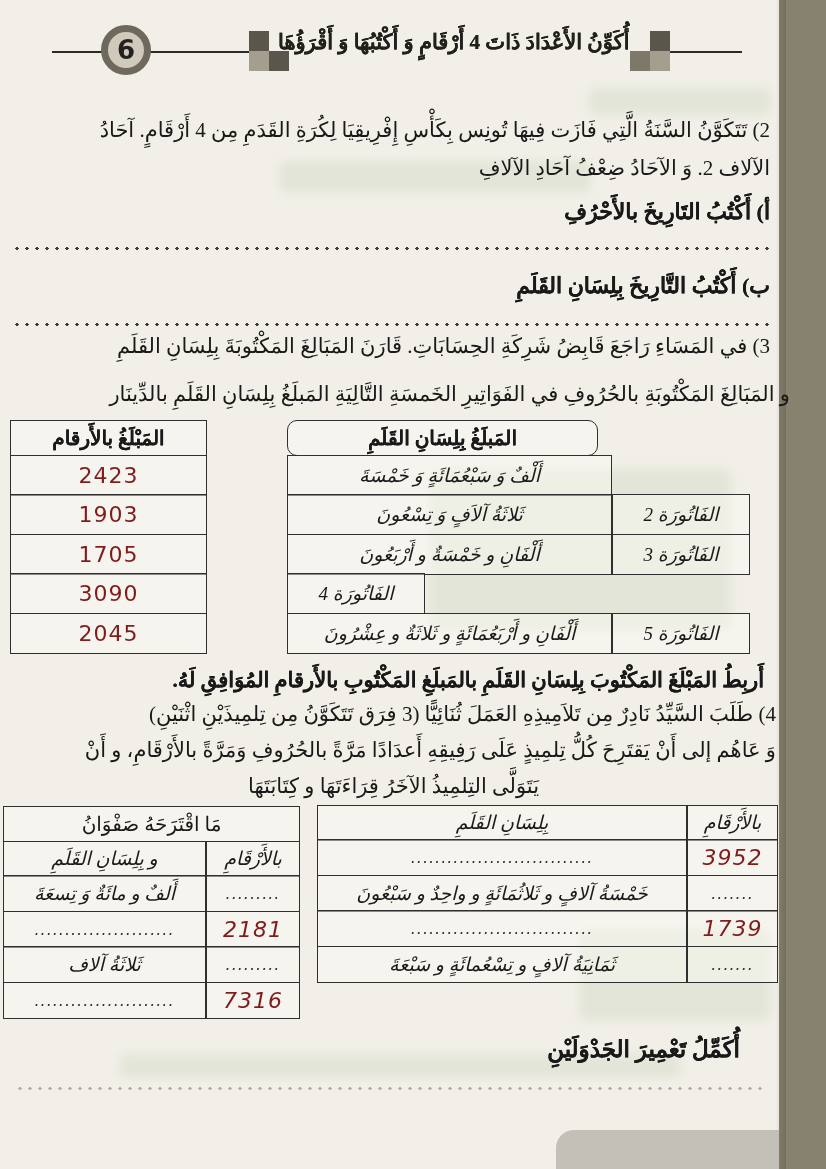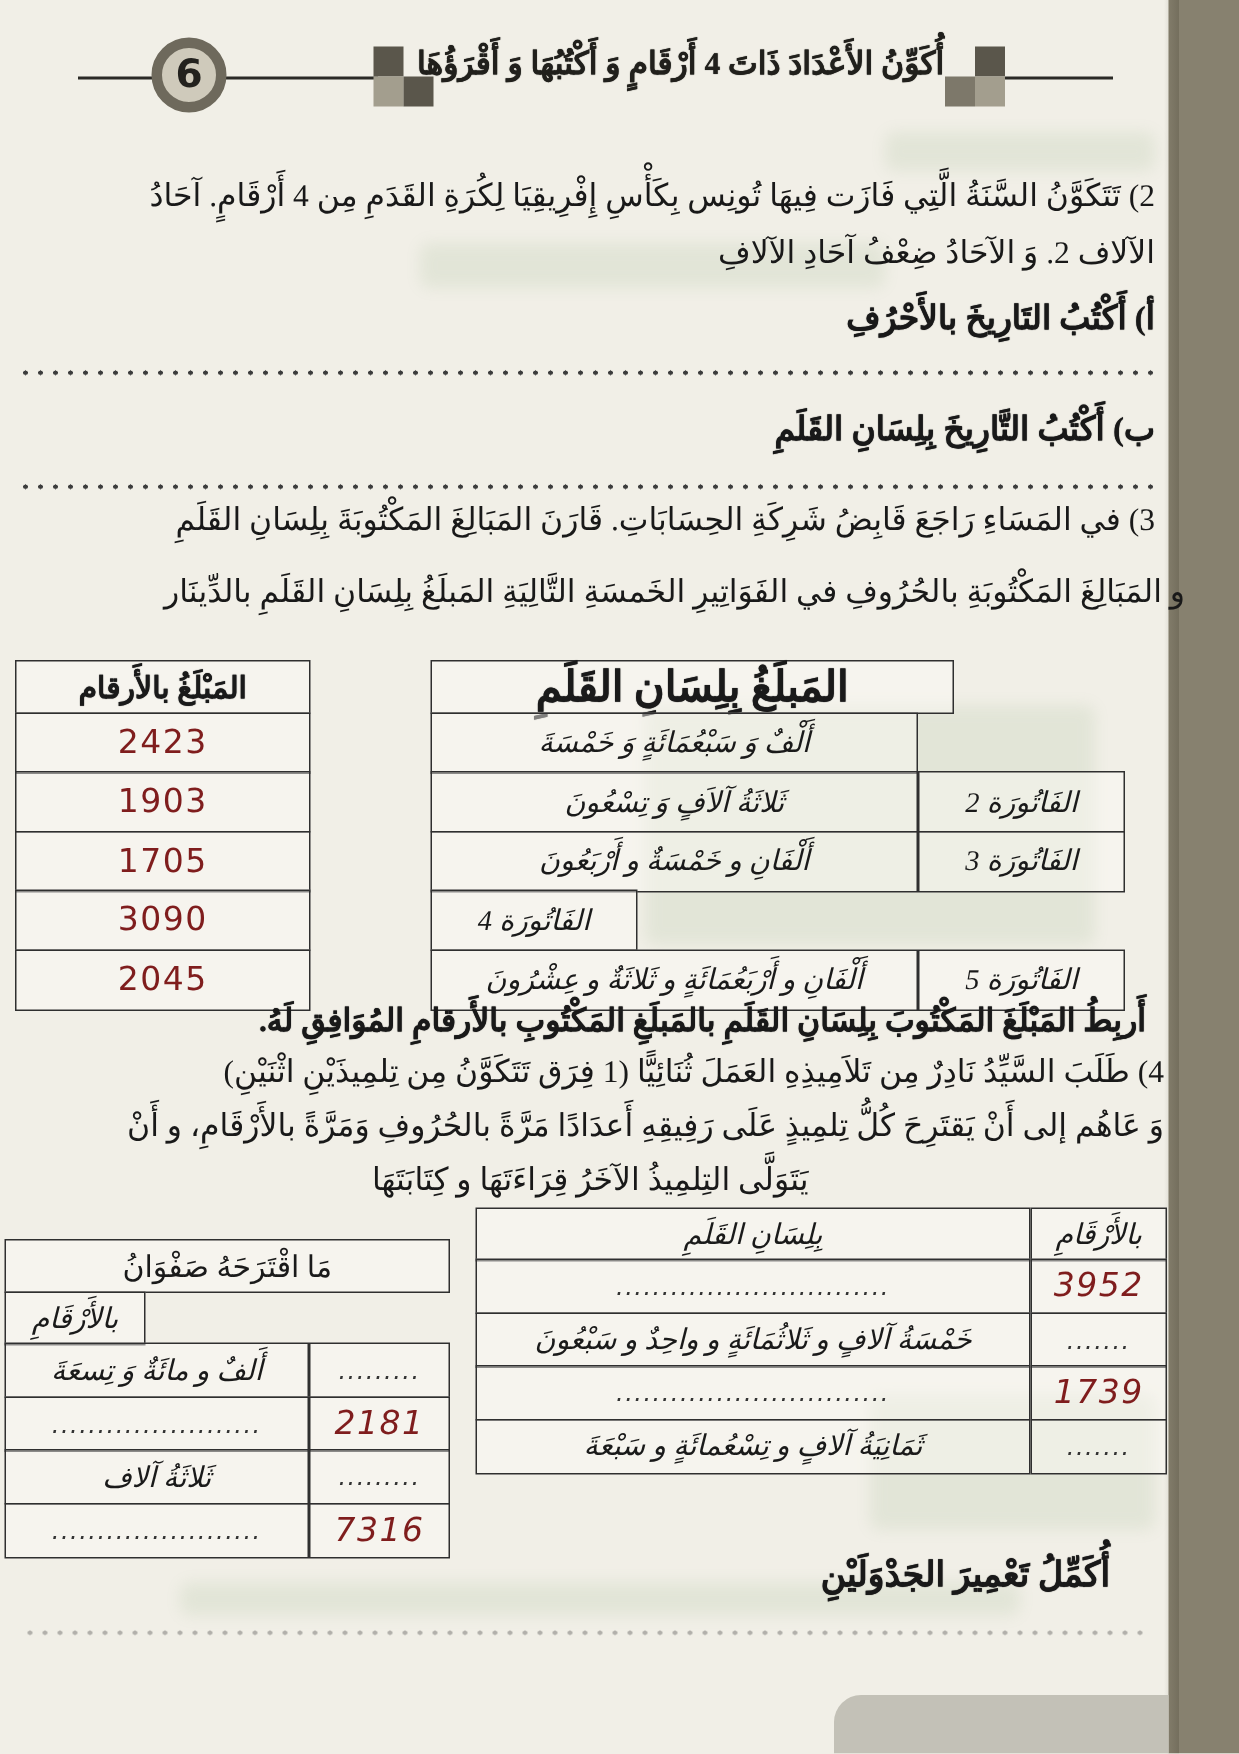--- a/index.html
+++ b/index.html
@@ -33,21 +33,21 @@
     text-shadow:0 0 .6px #21201c;
   }
   
   .txt{direction:rtl;text-align:right;font-size:21px;line-height:36px;color:#191919;}
   .bold{font-weight:800;font-size:22px;text-shadow:0 0 .6px #191919;}
   .dotline{height:5px;background-image:radial-gradient(circle,#3c3c3c 1.5px,rgba(0,0,0,0) 1.7px);background-size:10px 5px;background-repeat:repeat-x;}
   .faint{opacity:.35;}
   
   .cell{box-sizing:border-box;border:1.5px solid #2f2f2f;background:rgba(252,251,246,.45);
         display:flex;align-items:center;justify-content:center;direction:rtl;}
-  .words-cell{font-size:19px;padding:0 10px;margin-top:20px;}
+  .words-cell{font-size:19px;padding:0 10px;}
   .num-cell{font-family:"DejaVu Sans",sans-serif;font-size:22px;letter-spacing:1px;color:#7f1d1d;}
   .row{display:flex;}
   .row .cell{margin-top:-1.5px;font-style:italic;}
   .row .cell + .cell{margin-right:0;margin-left:0;border-left:1.5px solid #2f2f2f;}
   .tbl{position:absolute;}
   .dots-cell{font-family:"DejaVu Sans",sans-serif;font-size:16px;letter-spacing:1px;color:#333;}
 </style>
 </head>
 <body>
 
@@ -84,21 +84,21 @@
 <div class="abs txt bold" style="right:56px;top:194px;width:740px;">أ) أَكْتُبُ التَارِيخَ بالأَحْرُفِ</div>
 <div class="abs dotline" style="left:12px;top:246px;width:762px;"></div>
 
 <div class="abs txt bold" style="right:56px;top:268px;width:740px;">ب) أَكْتُبُ التَّارِيخَ بِلِسَانِ القَلَمِ</div>
 <div class="abs dotline" style="left:12px;top:322px;width:762px;"></div>
 
 <div class="abs txt" style="right:56px;top:328px;width:755px;">3) في المَسَاءِ رَاجَعَ قَابِضُ شَرِكَةِ الحِسَابَاتِ. قَارَنَ المَبَالِغَ المَكْتُوبَةَ بِلِسَانِ القَلَمِ</div>
 <div class="abs txt" style="right:36px;top:376px;width:775px;">و المَبَالِغَ المَكْتُوبَةِ بالحُرُوفِ في الفَوَاتِيرِ الخَمسَةِ التَّالِيَةِ المَبلَغُ بِلِسَانِ القَلَمِ بالدِّينَار</div>
 
 <div class="tbl" style="left:287px;top:420px;width:463px;">
-  <div class="cell words-cell bold" style="width:349px;height:36px;font-size:28px;">المَبلَغُ بِلِسَانِ القَلَمِ</div>
+  <div class="cell words-cell bold" style="width:311px;height:36px;font-size:20px;border-radius:10px;">المَبلَغُ بِلِسَانِ القَلَمِ</div>
   <div class="row">
     <div class="cell words-cell" style="width:325px;height:41px;">أَلْفٌ وَ سَبْعُمَائَةٍ وَ خَمْسَةَ</div>
   </div>
   <div class="row">
     <div class="cell words-cell" style="width:325px;height:41px;">ثَلاثَةُ آلاَفٍ وَ تِسْعُونَ</div>
     <div class="cell words-cell" style="width:138px;height:41px;">الفَاتُورَة 2</div>
   </div>
   <div class="row">
     <div class="cell words-cell" style="width:325px;height:41px;">أَلْفَانِ و خَمْسَةٌ و أَرْبَعُونَ</div>
     <div class="cell words-cell" style="width:138px;height:41px;">الفَاتُورَة 3</div>
@@ -116,27 +116,28 @@
   <div class="cell words-cell bold" style="width:197px;height:36px;font-size:20px;">المَبْلَغُ بالأَرقام</div>
   <div class="cell num-cell" style="width:197px;height:41px;margin-top:-1.5px;">2423</div>
   <div class="cell num-cell" style="width:197px;height:41px;margin-top:-1.5px;">1903</div>
   <div class="cell num-cell" style="width:197px;height:41px;margin-top:-1.5px;">1705</div>
   <div class="cell num-cell" style="width:197px;height:41px;margin-top:-1.5px;">3090</div>
   <div class="cell num-cell" style="width:197px;height:41px;margin-top:-1.5px;">2045</div>
 </div>
 
 <div class="abs txt bold" style="right:62px;top:662px;width:740px;font-size:21px;">أَربِطُ المَبْلَغَ المَكْتُوبَ بِلِسَانِ القَلَمِ بالمَبلَغِ المَكْتُوبِ بالأَرقامِ المُوَافِقِ لَهُ.</div>
 
-<div class="abs txt" style="right:50px;top:696px;width:765px;">4) طَلَبَ السَّيِّدُ نَادِرٌ مِن تَلاَمِيذِهِ العَمَلَ ثُنَائِيًّا (1 فِرَق تَتَكَوَّنُ مِن تِلمِيذَيْنِ اثْنَيْنِ)</div>
+<div class="abs txt" style="right:50px;top:696px;width:765px;">4) طَلَبَ السَّيِّدُ نَادِرٌ مِن تَلاَمِيذِهِ العَمَلَ ثُنَائِيًّا (3 فِرَق تَتَكَوَّنُ مِن تِلمِيذَيْنِ اثْنَيْنِ)</div>
 <div class="abs txt" style="right:50px;top:732px;width:765px;">وَ عَاهُم إلى أَنْ يَقتَرِحَ كُلُّ تِلمِيذٍ عَلَى رَفِيقِهِ أَعدَادًا مَرَّةً بالحُرُوفِ وَمَرَّةً بالأَرْقَامِ، و أَنْ</div>
 <div class="abs txt" style="right:50px;top:768px;width:765px;text-align:center;">يَتَوَلَّى التِلمِيذُ الآخَرُ قِرَاءَتَهَا و كِتَابَتَهَا</div>
 
 <div class="tbl" style="left:3px;top:806px;width:297px;">
   <div class="cell words-cell" style="width:297px;height:36px;font-size:20px;">مَا اقْتَرَحَهُ صَفْوَانُ</div>
   <div class="row">
+    <div class="cell words-cell" style="width:203px;height:36px;">و بِلِسَانِ القَلَمِ</div>
     <div class="cell words-cell" style="width:94px;height:36px;">بالأَرْقَامِ</div>
   </div>
   <div class="row">
     <div class="cell words-cell" style="width:203px;height:37px;">أَلفٌ و مائَةٌ وَ تِسعَةَ</div>
     <div class="cell dots-cell" style="width:94px;height:37px;">.........</div>
   </div>
   <div class="row">
     <div class="cell dots-cell" style="width:203px;height:37px;">.......................</div>
     <div class="cell num-cell" style="width:94px;height:37px;">2181</div>
   </div>

